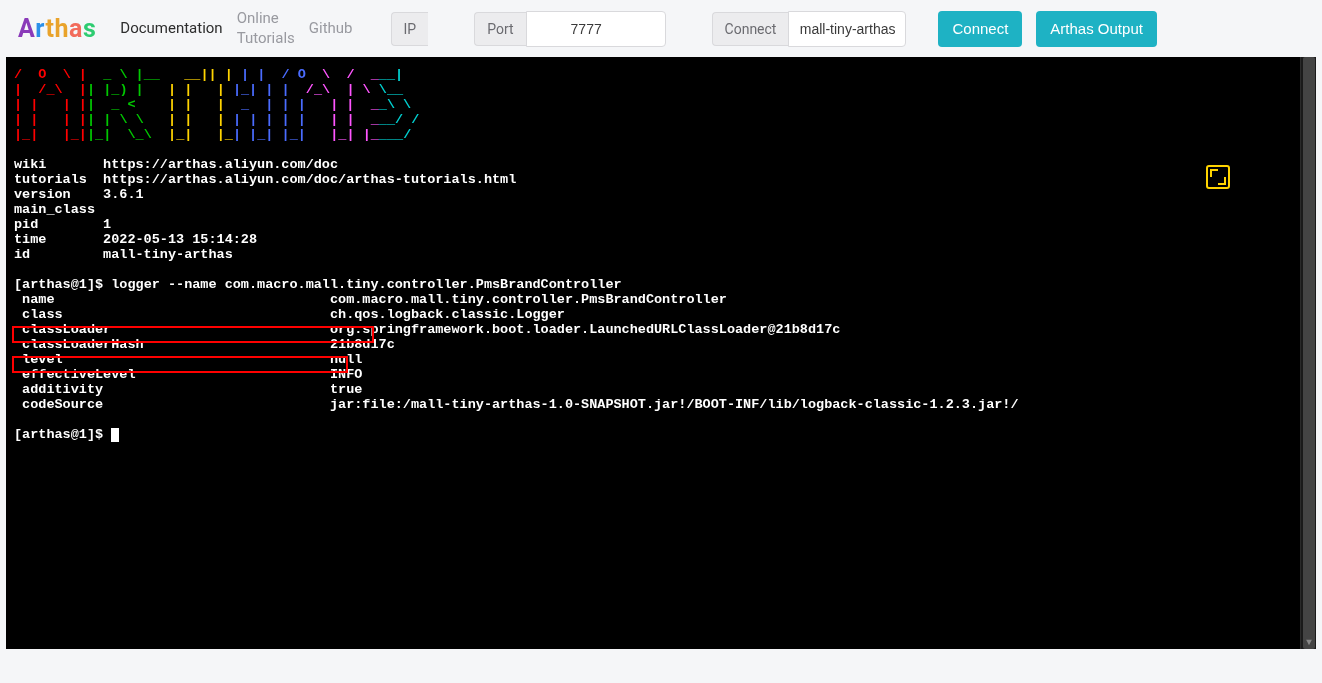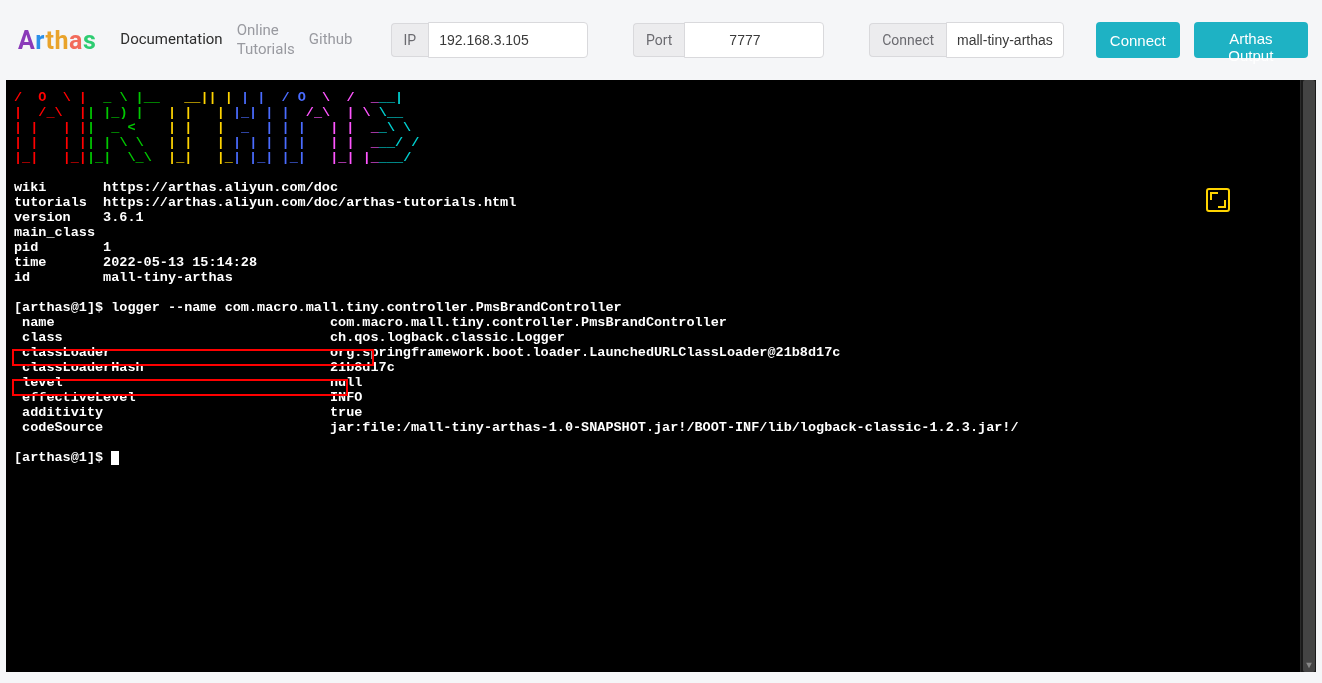--- a/index.html
+++ b/index.html
@@ -10,21 +10,21 @@
     height: 683px;
     overflow: hidden;
     position: relative;
   }
   .header {
     display: flex;
     align-items: center;
     gap: 14px;
     padding: 8px 14px 8px 18px;
     background: #f5f6f8;
-    height: 80px;
+    height: 57px;
   }
   .logo {
     font-weight: 700;
     font-size: 25px;
     letter-spacing: 0.5px;
     margin-right: 10px;
   }
   .logo span:nth-child(1){color:#8a3ab9;}
   .logo span:nth-child(2){color:#2b90e9;}
   .logo span:nth-child(3){color:#e9a32b;}
@@ -56,21 +56,21 @@
     font-size: 14px;
     color: #3a3a3a;
     padding: 8px 10px;
     border: 1px solid #d9d9dc;
     border-radius: 0 4px 4px 0;
     background: #fff;
     height: 36px;
   }
   .ip-input { width: 160px; }
   .port-input { width: 140px; padding-left: 44px; }
-  .agent-input { width: 118px; }
+  .agent-input { width: 118px; text-align: right; }
   .btn {
     font-size: 15px;
     padding: 8px 14px;
     border: none;
     border-radius: 4px;
     color: #fff;
     background: #1eb2c4;
     cursor: pointer;
     height: 36px;
     text-align: center;
@@ -152,21 +152,20 @@
   <div class="logo">
     <span>A</span><span>r</span><span>t</span><span>h</span><span>a</span><span>s</span>
   </div>
   <div class="nav-link active">Documentation</div>
   <div class="nav-link">Online
 Tutorials</div>
   <div class="nav-link" style="margin-right:24px">Github</div>
 
   <div class="field-group">
     <div class="field-label">IP</div>
-    <input class="field-input ip-input" value="192.168.3.105" style="">
   </div>
   <div style="width:18px"></div>
   <div class="field-group">
     <div class="field-label">Port</div>
     <input class="field-input port-input" value="7777" style="">
   </div>
   <div style="width:18px"></div>
   <div class="field-group">
     <div class="field-label">Connect</div>
     <input class="field-input agent-input" value="mall-tiny-arthas" style="">

